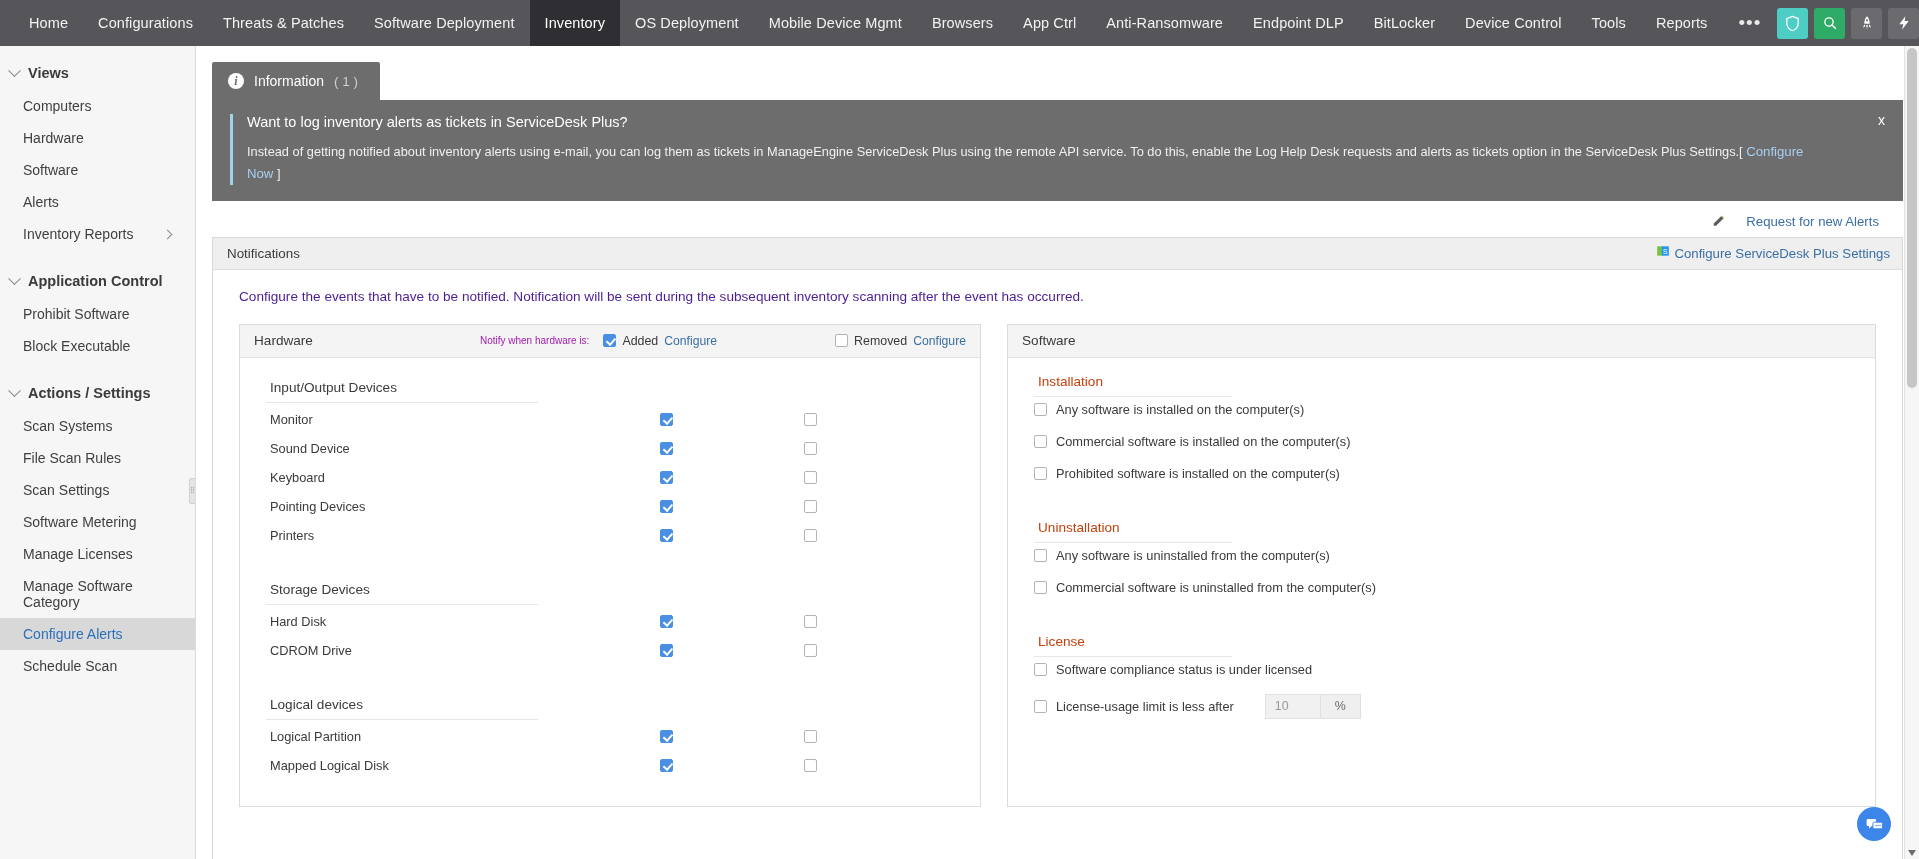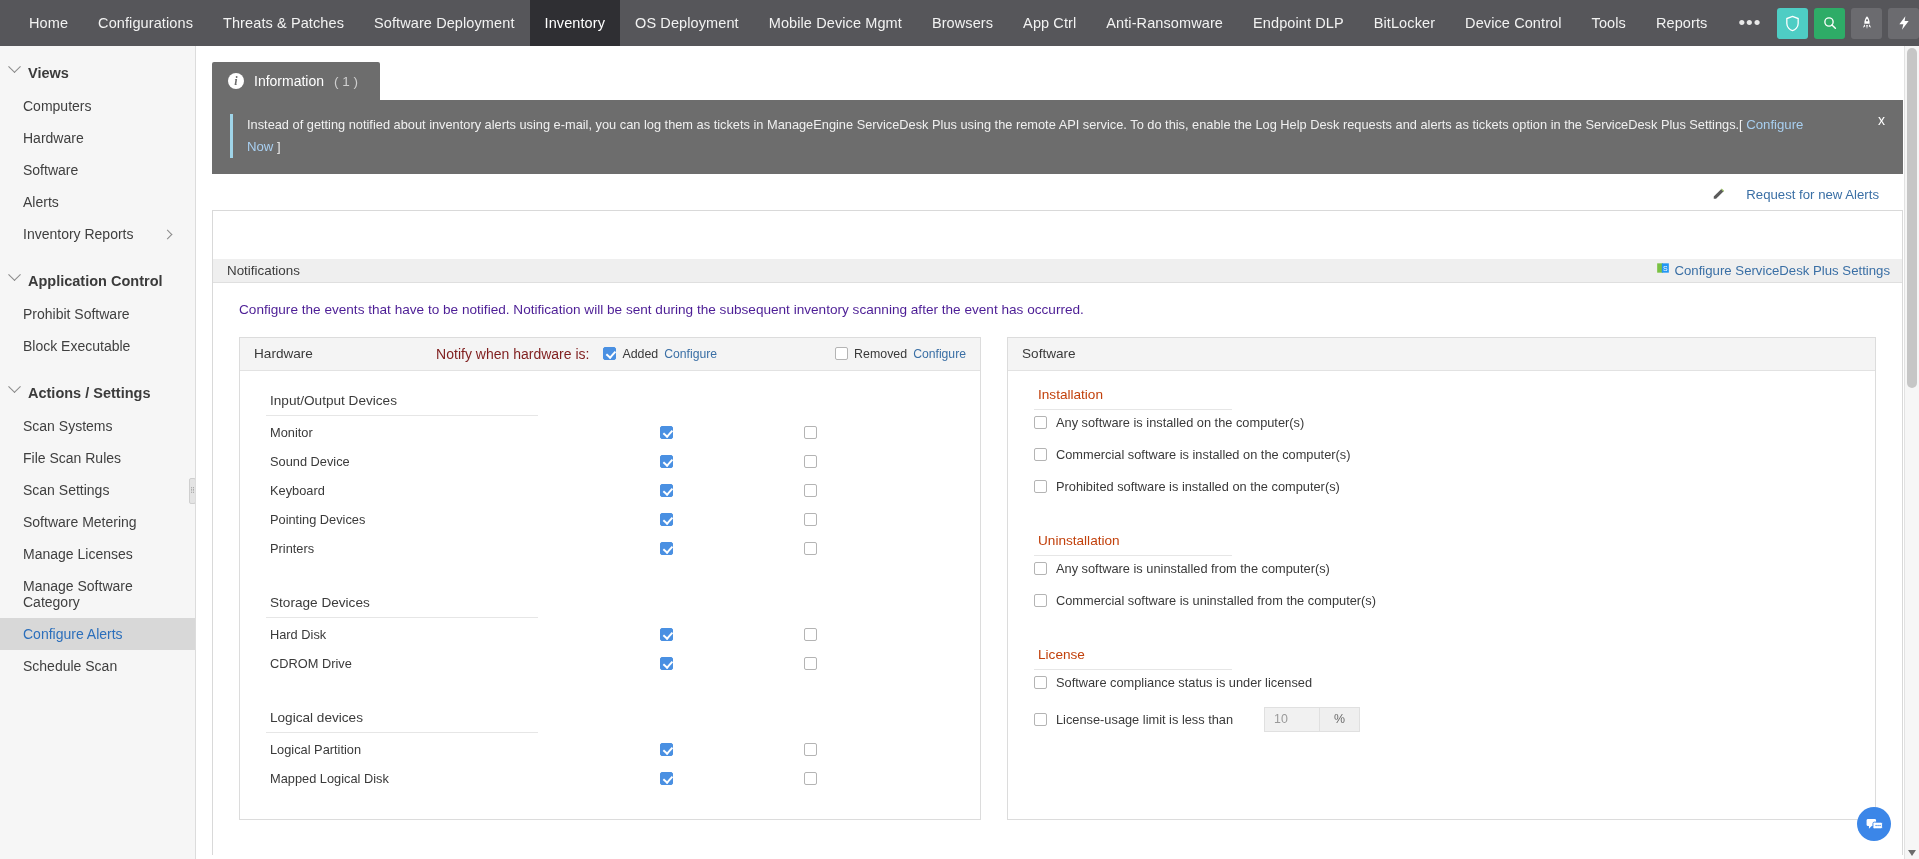--- a/index.html
+++ b/index.html
@@ -41,21 +41,21 @@
   #layout { display: flex; height: 813px; }
 
   
   #sidebar {
     width: 196px; min-width:196px; background: #f6f6f6;
     border-right: 1px solid #dcdcdc;
     padding-top: 10px; position: relative;
     overflow: hidden;
   }
   .side-group-head {
-    display: flex; gap: 9px;
+    display: flex; align-items: center; gap: 9px;
     padding: 9px 10px 9px 10px;
     font-size: 14.5px; font-weight: bold; color: #3b3b3b;
     cursor: pointer;
   }
   .chev-down {
     width: 9px; height: 9px; border-right: 1.6px solid #8a8a8a; border-bottom: 1.6px solid #8a8a8a;
     transform: rotate(45deg) translate(-2px,-2px); display:inline-block;
   }
   .side-item {
     padding: 8px 10px 8px 23px;
@@ -120,38 +120,38 @@
   .link-blue { color: #3a6fa5; font-size: 13.2px; cursor: pointer; text-decoration: none; }
 
   
   #notif-panel {
     margin: 0 16px 0 16px;
     border: 1px solid #d9d9d9; border-bottom: none;
     background: #ffffff; height: 645px;
   }
   .notif-head {
     background: #efefef; border-bottom: 1px solid #dfdfdf;
-    height: 24px; display: flex; align-items: center;
-    padding: 0 12px 0 14px; justify-content: space-between; margin-top: 48px;
+    height: 32px; display: flex; align-items: center;
+    padding: 0 12px 0 14px; justify-content: space-between;
   }
   .notif-head-title { font-size: 13.4px; color: #3c3c3c; }
   .sdp-link { display:flex; align-items:center; gap:5px; }
 
   .notif-desc { font-size: 13.6px; color: #4c1d95; padding: 19px 0 0 26px; }
 
   .panels { display: flex; gap: 26px; padding: 20px 26px 0 26px; }
   .panel { border: 1px solid #dcdcdc; background: #ffffff; }
   .panel.hardware { width: 742px; }
   .panel.software { width: 540px; flex: 1; }
   .panel-head {
     background: #f4f4f4; border-bottom: 1px solid #e2e2e2;
     height: 33px; display: flex; align-items: center;
     padding: 0 14px; gap: 14px; font-size: 13.6px; color: #3a3a3a;
   }
-  .notify-label { font-size: 14px; color: #7f1d1d; margin-left: auto; }
+  .notify-label { font-size: 10px; color: #a21caf; margin-left: auto; }
   .hw-opt { display: flex; align-items: center; gap: 6px; font-size: 12.4px; color: #3a3a3a; }
   .hw-opt .cfg { color: #3a6fa5; cursor: pointer; font-size: 12.2px; }
   .spacer-cols { width: 90px; }
 
   .panel-body { padding: 16px 0 0 0; position: relative; }
 
   .sec-title {
     font-size: 13.6px; color: #3b3b3b;
     padding: 6px 0 7px 30px; margin: 0 0 6px 0;
     border-bottom: 1px solid #e6e6e6; width: 268px; margin-left: 26px;
@@ -352,20 +352,21 @@
       <div class="tab-strip">
         <div class="info-tab">
           <span class="info-circle">i</span>
           <span>Information</span>
           <span class="info-count">( 1 )</span>
         </div>
       </div>
       <div class="info-body">
         <span class="info-close">x</span>
         <div class="info-inner">
+          <div class="info-title">Want to log inventory alerts as tickets in ServiceDesk Plus?</div>
           <div class="info-text">
             <span>Instead of getting notified about inventory alerts using e-mail, you can log them as tickets in ManageEngine ServiceDesk Plus using the remote API service. To do this, enable the Log Help Desk requests and alerts as tickets option in the ServiceDesk Plus Settings.[ </span><a class="link-blue">Configure Now</a><span> ]</span>
           </div>
         </div>
       </div>
     </div>
 
     <div class="req-row">
       <span>
         <svg width="14" height="14" viewBox="0 0 24 24">
@@ -531,21 +532,21 @@
                 <span>Commercial software is uninstalled from the computer(s)</span>
               </div>
               <div class="sec-gap"></div>
               <div class="sec-title-sw">License</div>
               <div class="sw-row">
                 <span class="cb"></span>
                 <span>Software compliance status is under licensed</span>
               </div>
               <div class="sw-row">
                 <span class="cb"></span>
-                <span>License-usage limit is less than</span>
+                <span>License-usage limit is less after</span>
                 <span class="pct-wrap">
                   <span class="pct-input">10</span>
                   <span class="pct-unit">%</span>
                 </span>
               </div>
             </div>
         </div>
 
       </div>
     </div>

